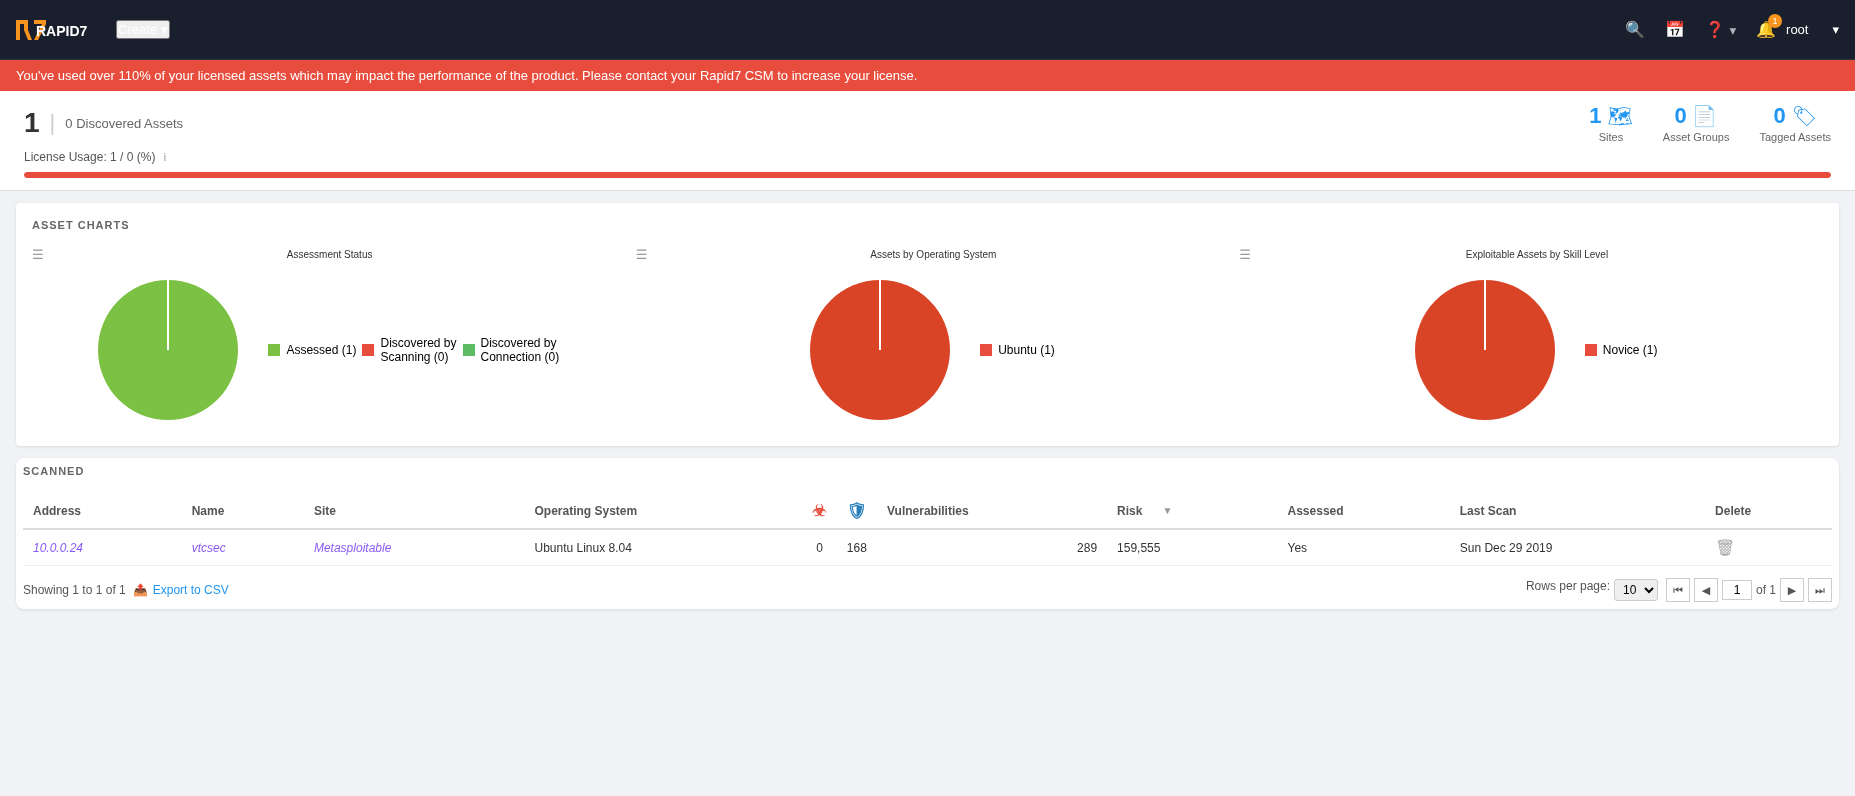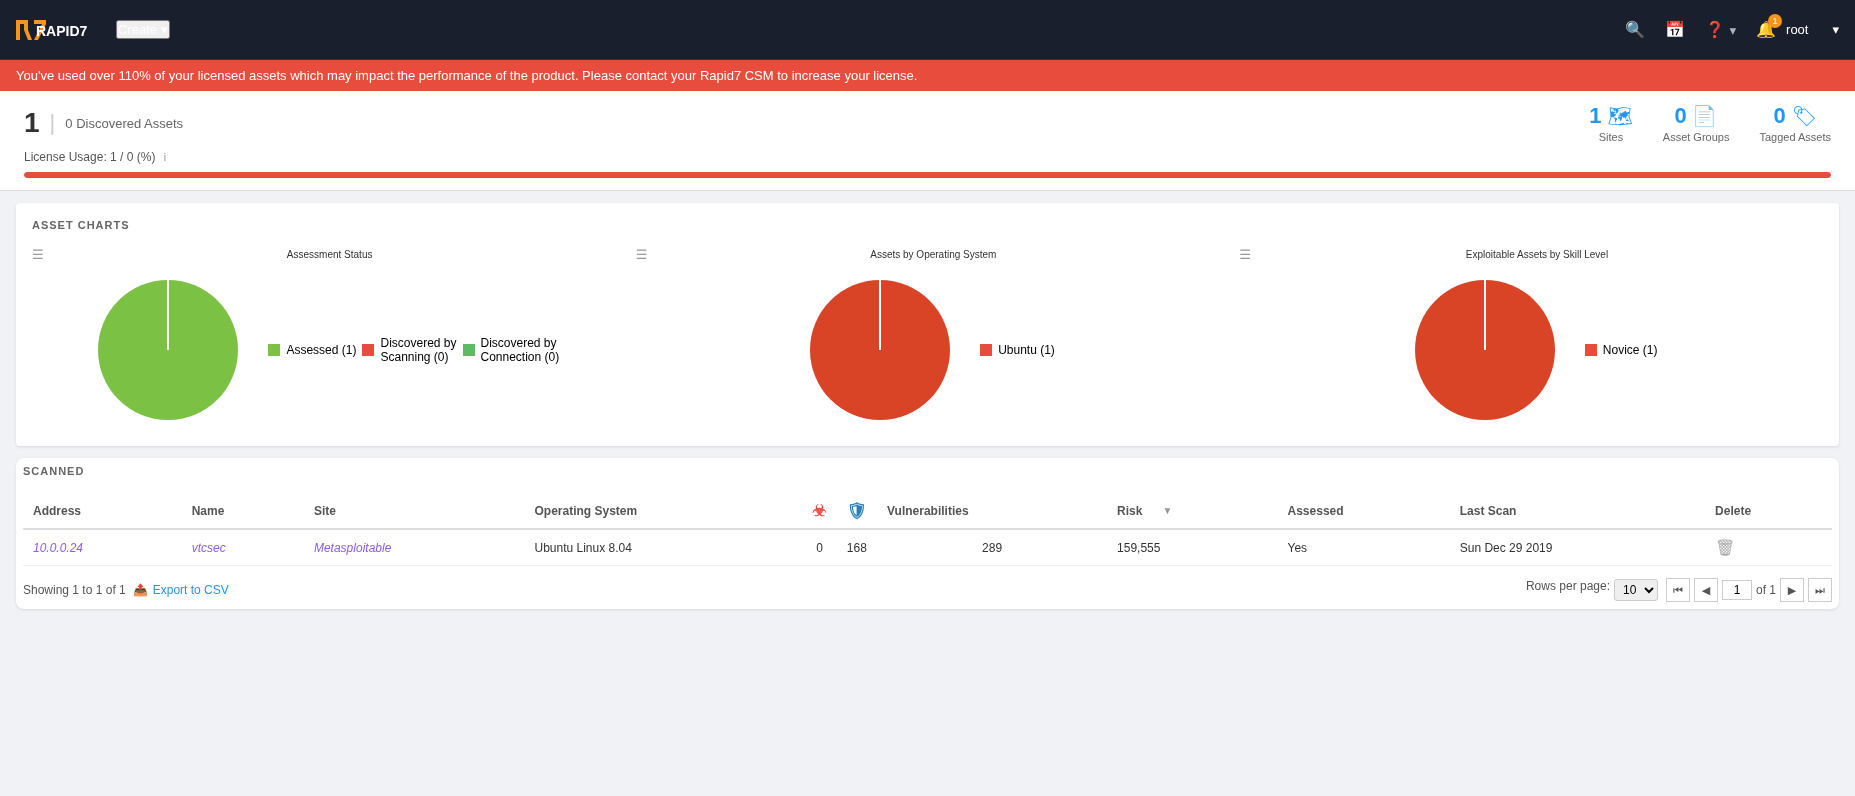--- a/index.html
+++ b/index.html
@@ -557,21 +557,21 @@
           </tr>
         </thead>
         <tbody id="table-body">
         <tr>
       <td><a class="link-cell">10.0.0.24</a></td>
       <td><a class="link-cell">vtcsec</a></td>
       <td><a class="link-cell">Metasploitable</a></td>
       <td>Ubuntu Linux 8.04</td>
       <td style="text-align:center">0</td>
       <td style="text-align:center">168</td>
-      <td style="text-align:center">289</td>
+      <td style="text-align:right">289</td>
       <td>159,555</td>
       <td>Yes</td>
       <td>Sun Dec 29 2019</td>
       <td><button class="delete-btn">🗑</button></td>
     </tr>
           </tbody>
       </table>
     </div>
 
     <div class="table-footer">

